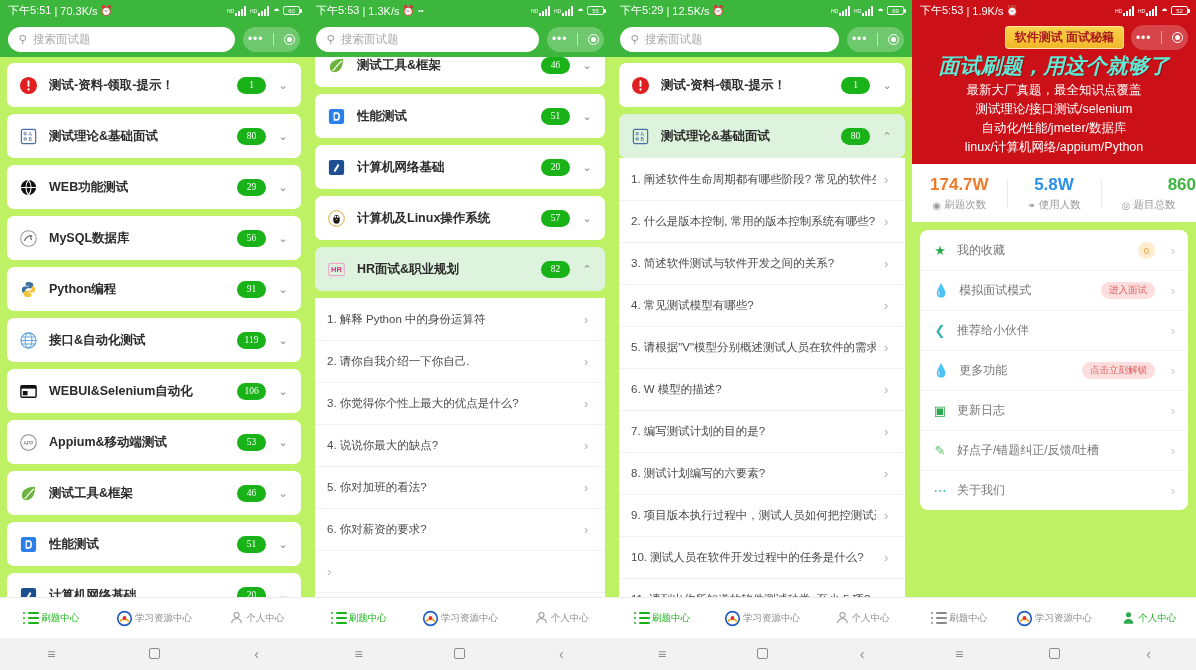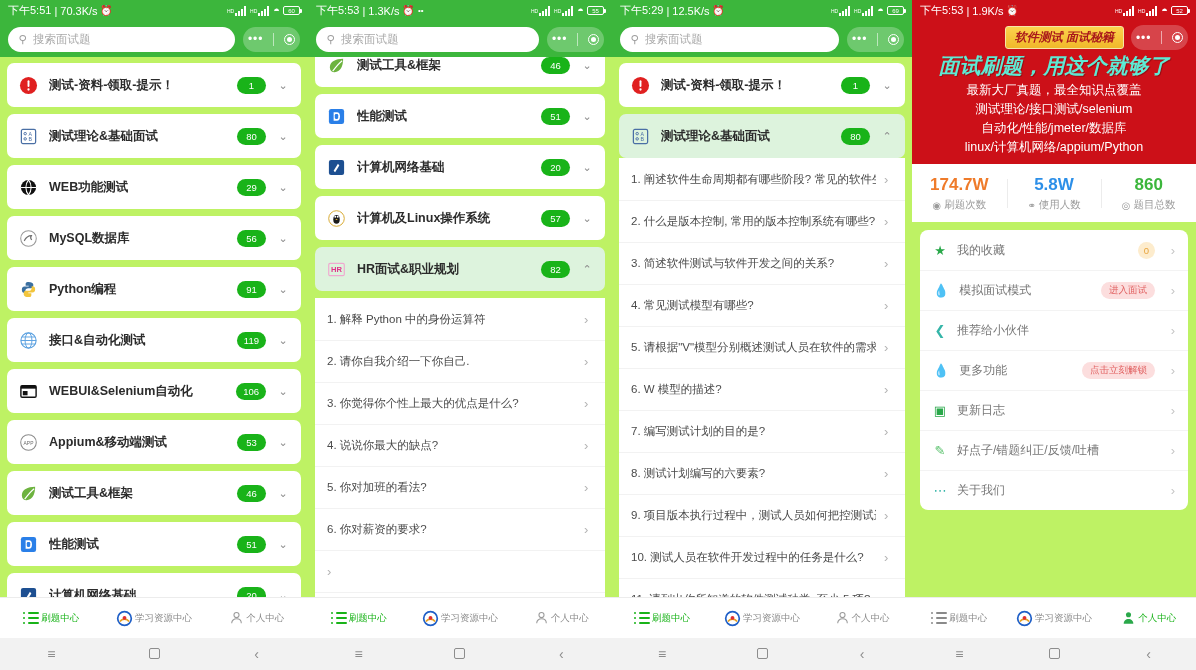--- a/index.html
+++ b/index.html
@@ -64,21 +64,20 @@
   .capsule .target::after { content:''; width:5px; height:5px; border-radius:50%; background:#fff; }
 
   
   .redbanner { background:#cc1018; padding: 0 0 8px 0; position:relative; }
   .rb-row1 { display:flex; align-items:center; justify-content:flex-end; gap:7px; padding: 4px 8px 0 8px; }
   .ribbon {
     background: linear-gradient(#fcd24d,#f0b82a);
     color:#a9181b; font-weight:bold; font-size:12px;
     padding: 2px 9px; border-radius:3px; border:1.5px solid #f7e6a6;
     white-space:nowrap;
-    font-style:italic;
   }
   .rb-title {
     text-align:center; color:#5eead4; font-weight:bold; font-style:italic;
     font-size:21px; margin-top:2px; letter-spacing:0px;
     text-shadow: 1px 1px 0 rgba(0,0,0,.25);
   }
   .rb-sub { text-align:center; color:#fff; font-size:12.5px; line-height:17px; margin-top:2px; }
 
   
   .stats { background:#fff; display:flex; padding: 11px 0 10px 0; }
@@ -97,21 +96,21 @@
     background:#fff; border-radius:7px; margin-bottom:7px; overflow:hidden;
   }
   .cat-row {
     display:flex; align-items:center; height:44px; padding: 0 11px; gap:10px; background:#fff;
   }
   .cat-row.open { background:#ddf3dd; }
   .cat-ic { width:21px; height:21px; flex:0 0 21px; display:flex; align-items:center; justify-content:center; }
   .cat-name { flex:1 1 auto; font-size:12.5px; color:#2b2b2b; font-weight:bold; white-space:nowrap; overflow:hidden; }
   .badge {
     flex:0 0 auto; min-width:29px; height:17px; border-radius:9px; background:#19b319;
-    color:#fff; font-size:9.5px; display:flex; align-items:center; justify-content:center; padding:0 7px;
+    color:#fff; font-size:9.5px; display:flex; align-items:center; justify-content:center; padding:0 7px;font-family:Liberation Serif, serif;
   }
   .chev { flex:0 0 14px; color:#8d8d8d; font-size:11px; text-align:center; }
 
   .q-row {
     display:flex; align-items:center; height:42px; padding: 0 11px 0 12px; gap:8px;
     border-top:1px solid #f2f2f2; background:#fff;
   }
   .q-row:first-child { border-top:none; }
   .q-txt { flex:1 1 auto; font-size:11.5px; color:#4a4a4a; white-space:nowrap; overflow:hidden; text-overflow:clip; }
   .q-arrow { flex:0 0 10px; color:#b3b3b3; font-size:13px; }
@@ -812,21 +811,21 @@
         </div>
       </div>
       <div class="stat">
         <div class="num" style="color:#2c8fe8;">5.8W</div>
         <div class="lbl">
           <span class="i">⚭</span>
           <span>使用人数</span>
         </div>
       </div>
       <div class="stat">
-        <div class="num" style="color:#3cb63c;">860</div>
+        <div class="num" style="color:#3cb63c;text-align:right;">860</div>
         <div class="lbl">
           <span class="i">◎</span>
           <span>题目总数</span>
         </div>
       </div>
     </div>
 
     <div class="body pad4">
       <div class="menucard">
         <div class="m-row">

